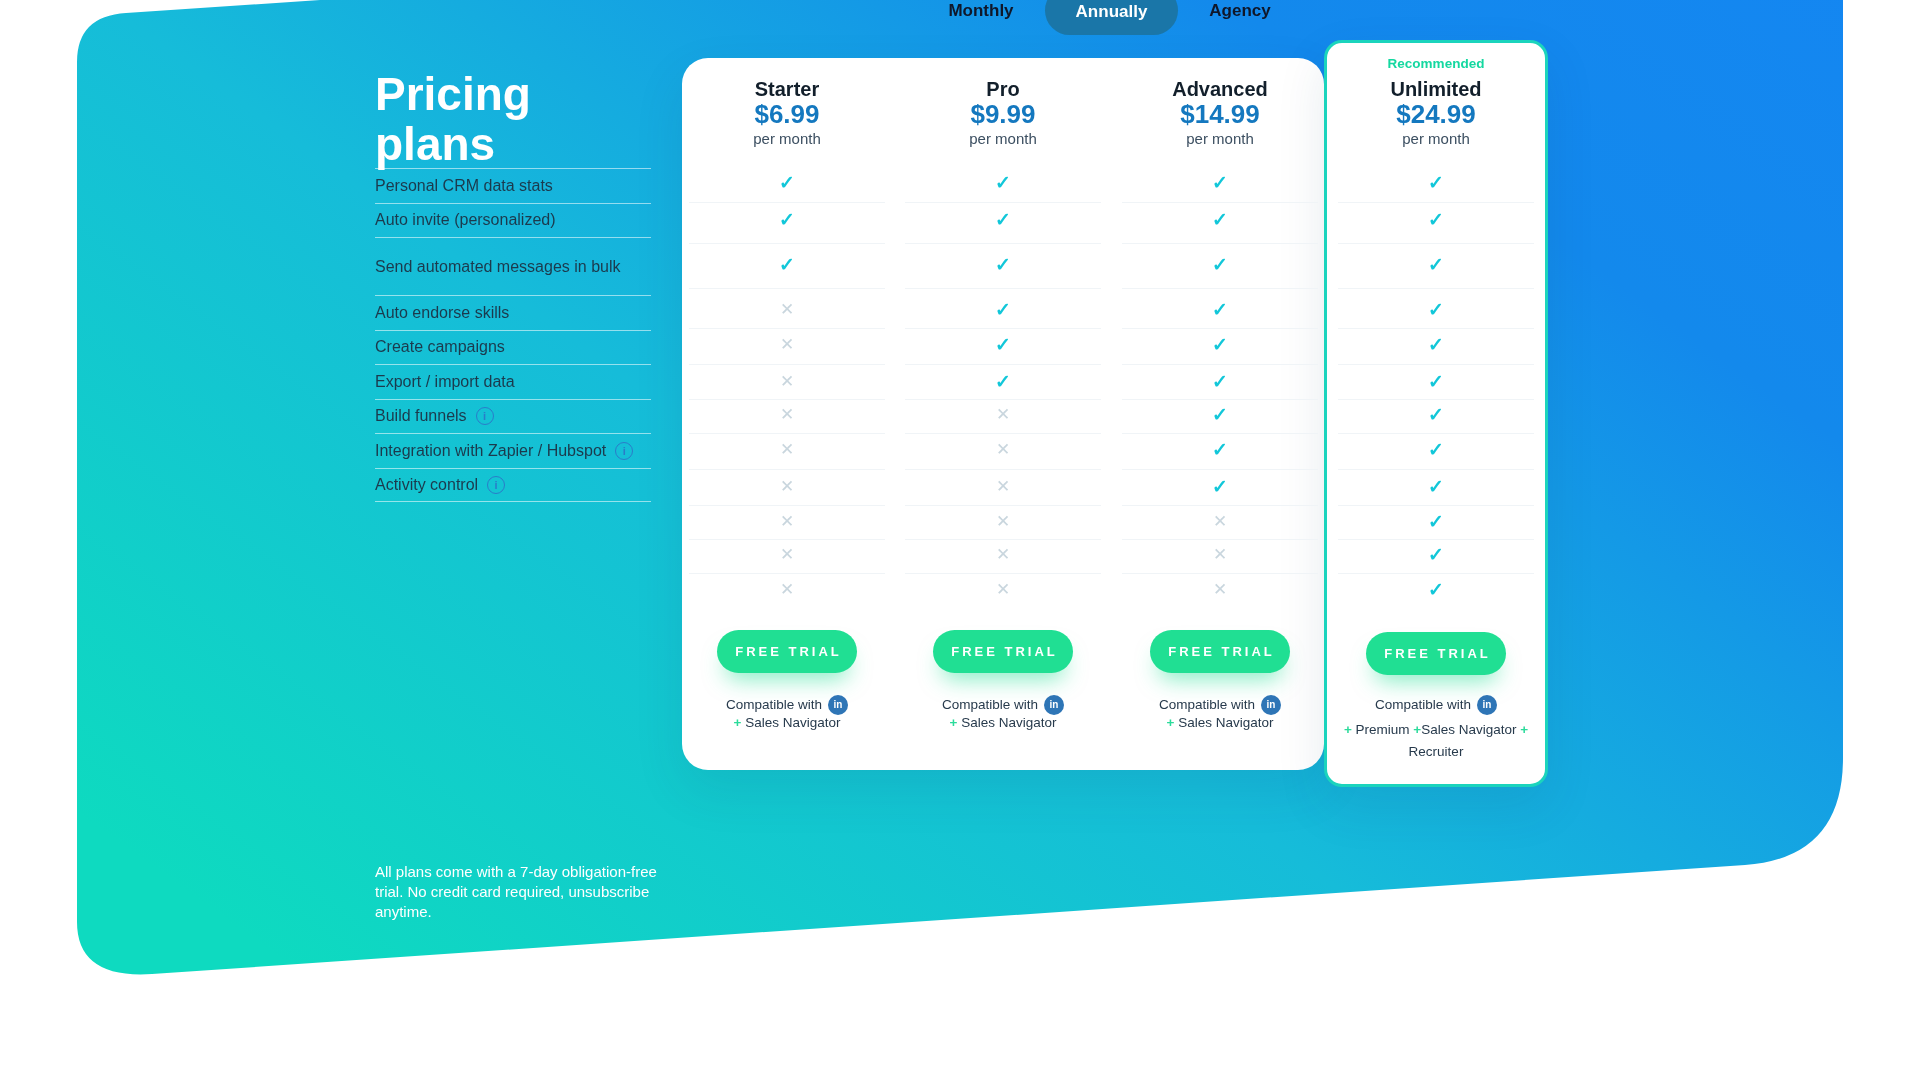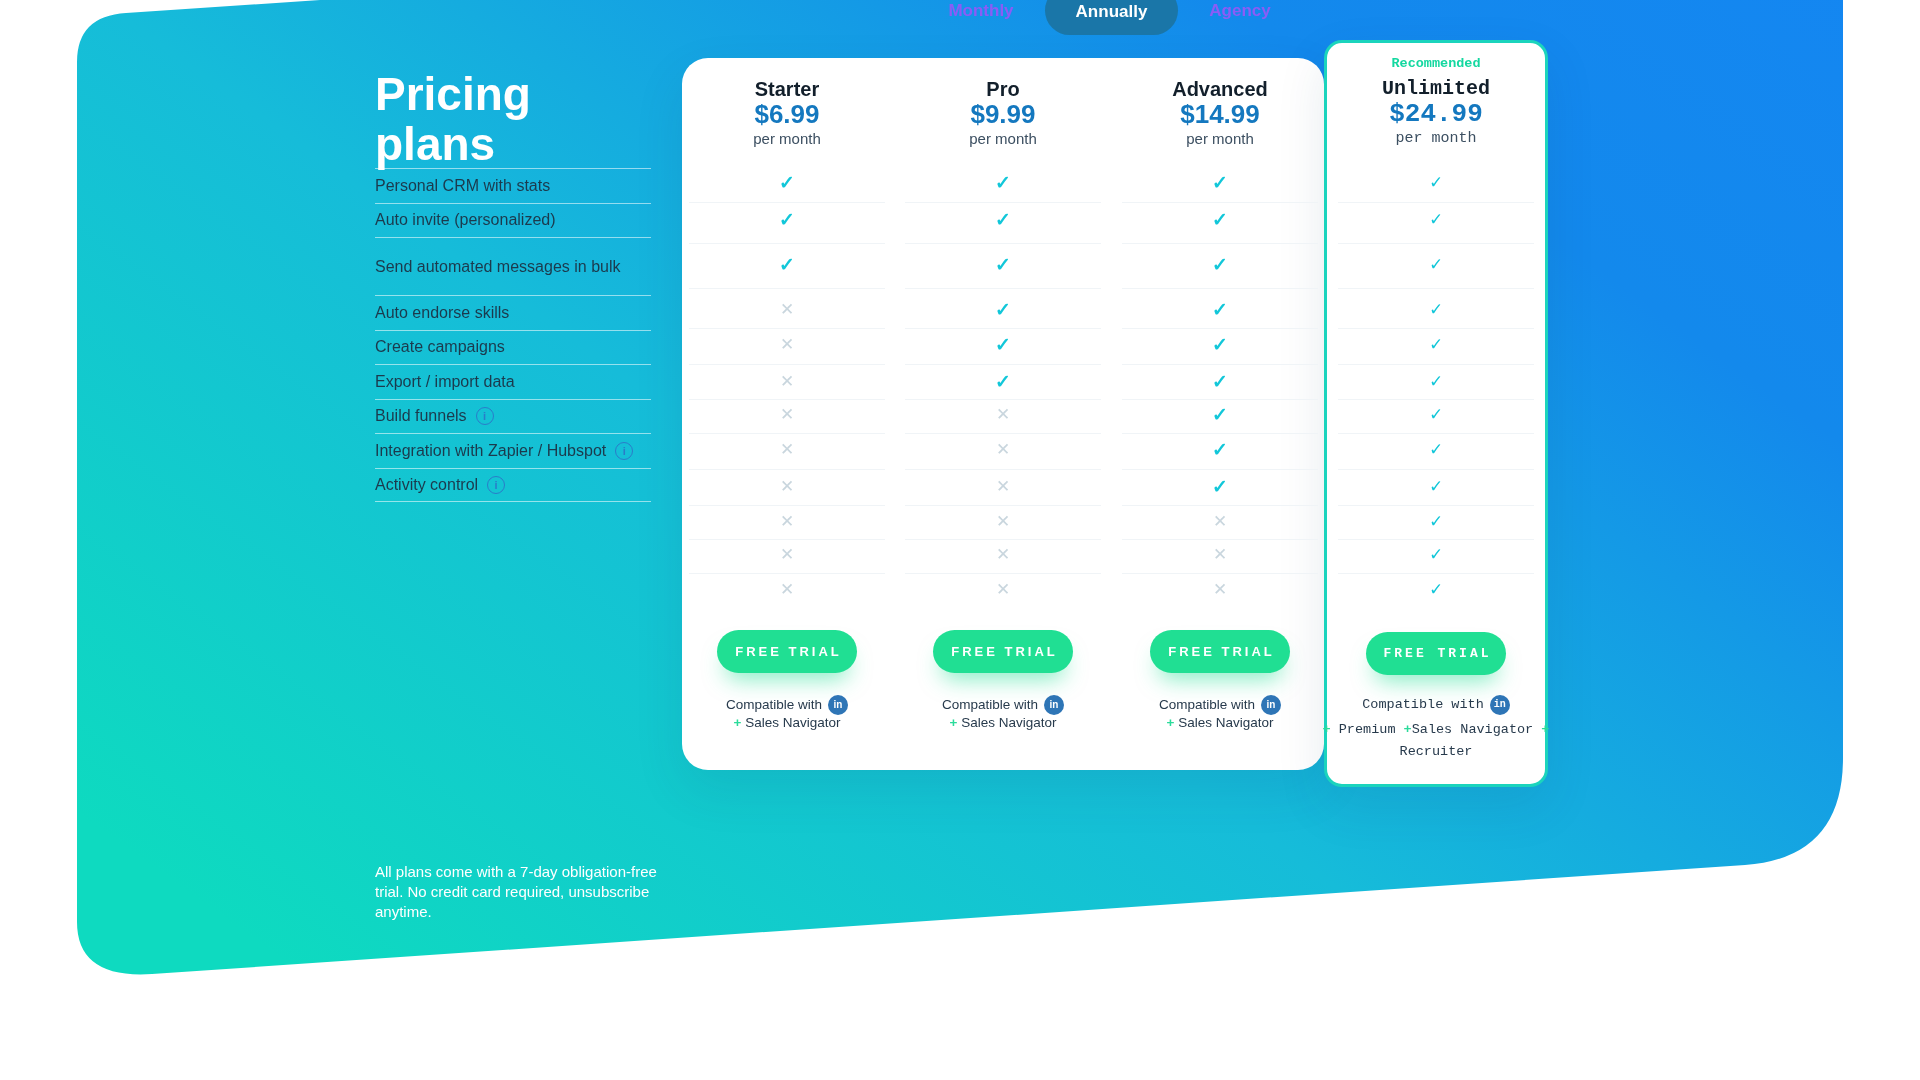--- a/index.html
+++ b/index.html
@@ -1,21 +1,21 @@
 <!DOCTYPE html>
 <html><head>
 <meta charset="utf-8">
 <style>
   html,body{margin:0;padding:0;background:#fff;}
   body{width:1920px;height:1080px;overflow:hidden;font-family:"Liberation Sans",sans-serif;}
   #page{position:relative;width:1920px;height:1080px;}
   svg.bg{position:absolute;left:0;top:0;z-index:0;}
 
   
-  .t-opt{position:absolute;top:1px;width:110px;text-align:center;color:#8b5cf6;font-weight:700;font-size:17px;z-index:3;cursor:pointer;}
+  .t-opt{position:absolute;top:1px;width:110px;text-align:center;color:#0f172a;font-weight:700;font-size:17px;z-index:3;cursor:pointer;}
   .t-monthly{left:926px;}
   .t-agency{left:1185px;}
   .pill{position:absolute;left:1045px;top:-14px;width:133px;height:49px;background:#1a76a8;border-radius:25px;
         display:flex;align-items:flex-end;justify-content:center;padding-bottom:13px;box-sizing:border-box;
         color:#fff;font-weight:700;font-size:17px;z-index:3;cursor:pointer;}
 
   
   .title{position:absolute;left:375px;top:38px;width:230px;color:#fff;font-size:46px;font-weight:700;line-height:50px;z-index:2;}
 
   
@@ -79,21 +79,21 @@
     <div class="pill">
       <span>Annually</span>
     </div>
     <span class="t-opt t-agency">Agency</span>
   </div>
 
   <h1 class="title">Pricing plans</h1>
 
   <div id="features-list">
       <div class="feature-row">
-        <span>Personal CRM with stats</span>
+        <span>Personal CRM data stats</span>
       </div>
       <div class="feature-row">
         <span>Auto invite (personalized)</span>
       </div>
       <div class="feature-row">
         <span>Send automated messages in bulk</span>
       </div>
       <div class="feature-row">
         <span>Auto endorse skills</span>
       </div>
@@ -216,21 +216,21 @@
       <div class="mark no" style="top: 485px;">✕</div>
       <div class="sep" style="top: 514.5px;"></div>
       <div class="mark no" style="top: 520px;">✕</div>
       <div class="btn" style="top: 572px;">FREE TRIAL</div>
       <div class="compat-line" style="top: 637px;">
         <span>Compatible with</span>
         <span class="li-badge">in</span>
       </div>
       <div class="addons" style="top: 654px;"><span class="plus">+</span><span> Sales Navigator</span></div>
     </div>
-    <div class="plan-col" style="left: 1329px; top: 40px; height: 747px; font-family: Liberation Mono, monospace;">
+    <div class="plan-col" style="left: 1329px; top: 40px; height: 747px;">
       <div class="recommended" style="top: 15px;">Recommended</div>
       <div class="plan-name" style="top: 37px;">Unlimited</div>
       <div class="plan-price" style="top: 59px;">$24.99</div>
       <div class="plan-period" style="top: 90px;">per month</div>
       <div class="mark yes" style="top: 131px;">✓</div>
       <div class="sep" style="top: 161.5px;"></div>
       <div class="mark yes" style="top: 168px;">✓</div>
       <div class="sep" style="top: 202.5px;"></div>
       <div class="mark yes" style="top: 213px;">✓</div>
       <div class="sep" style="top: 247.5px;"></div>

